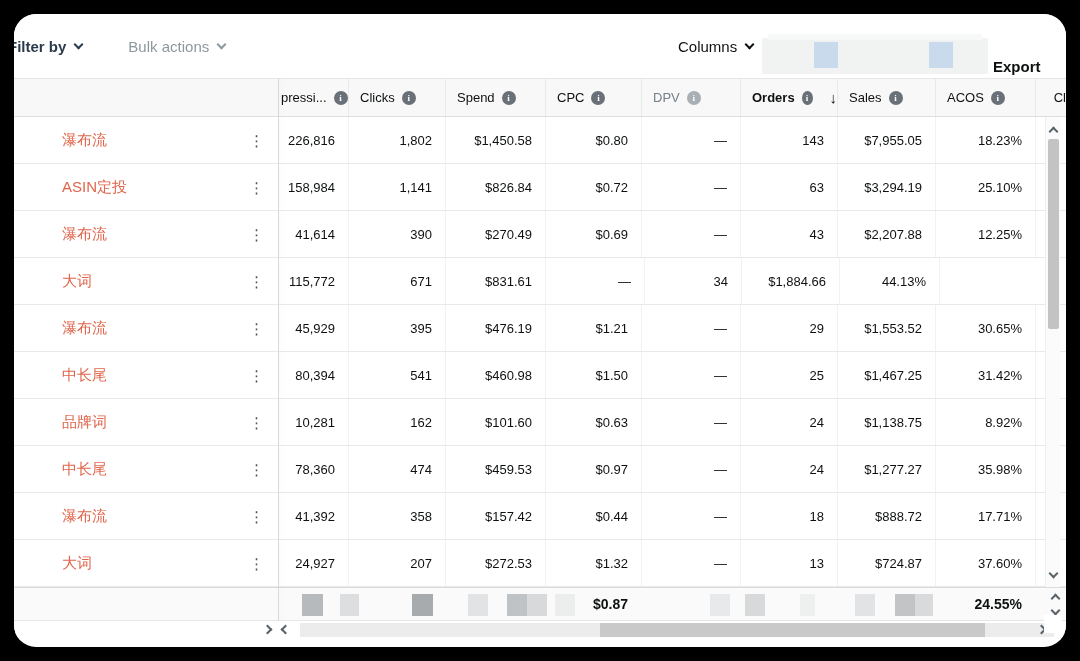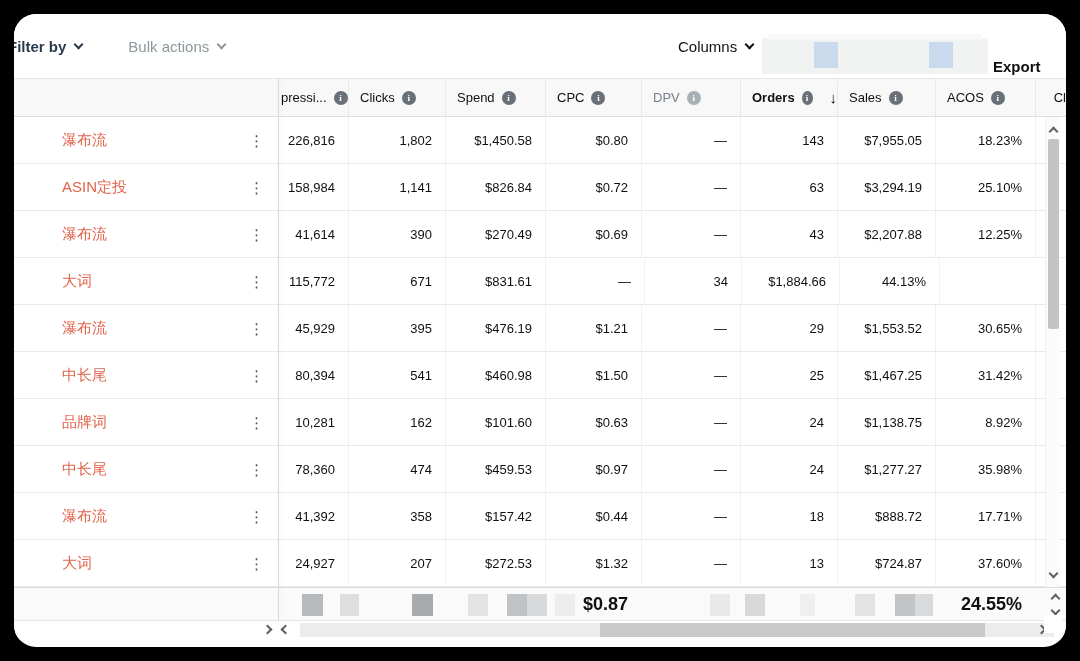--- a/index.html
+++ b/index.html
@@ -63,21 +63,21 @@
   .body-row .c { border-left:1px solid #f1f2f2; justify-content:flex-end; padding-right:13px; }
   .body-row .c.name { border-left:none; justify-content:flex-start; padding:0 0 0 48px; position:relative;align-items:center; }
   .campaign-link { color:#e0654c; font-size:15px; text-decoration:none; white-space:nowrap; cursor:pointer; }
   .kebab { position:absolute; right:14px; top:50%; transform:translateY(-50%);
            color:#4a5156; font-size:15px; letter-spacing:0; cursor:pointer; line-height:1; }
 
   .name-col-shadow { position:absolute; left:264px; top:64px; bottom:26px; width:1px;
                      background:#d6dadb; box-shadow:2px 0 5px rgba(0,0,0,.06); z-index:5; }
 
   .totals-row { height:34px; background:#fafafa; border-top:1px solid #d9dcdc;
-                border-bottom:1px solid #e5e7e7; font-size:18px; font-weight:700; color:#0f1111;
+                border-bottom:1px solid #e5e7e7; font-size:14px; font-weight:700; color:#0f1111;
                 position:relative; }
   .totals-row .c { justify-content:flex-end; padding-right:13px; }
   .redact { position:absolute; top:6px; height:22px; }
 
   
   .bottom-bar { height:19px; position:relative; background:#fff; }
   .hscroll-track { position:absolute; left:286px; right:12px; top:2px; height:14px; background:#ececec; }
   .hscroll-thumb { position:absolute; left:300px; width:385px; top:0; height:14px; background:#c9c9c9; cursor:pointer; }
   .scroll-arrow { position:absolute; color:#5a6268; cursor:pointer; display:flex; align-items:center; justify-content:center; width:14px; height:16px; }
   .vscroll { position:absolute; right:6px; top:103px; width:15px; height:470px; background:#fbfbfb;

